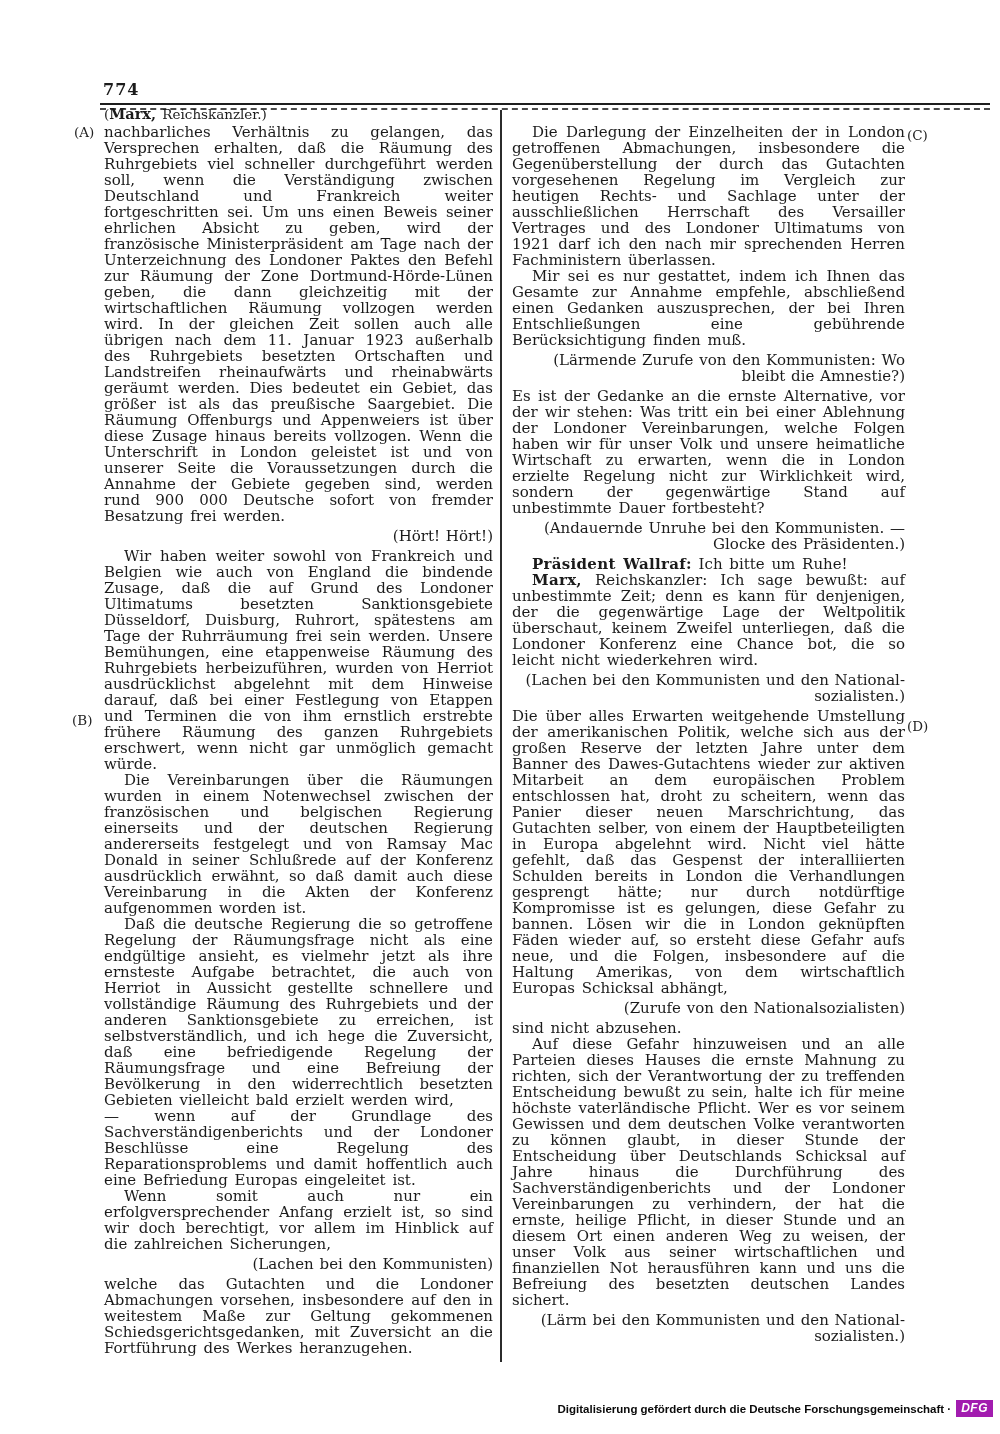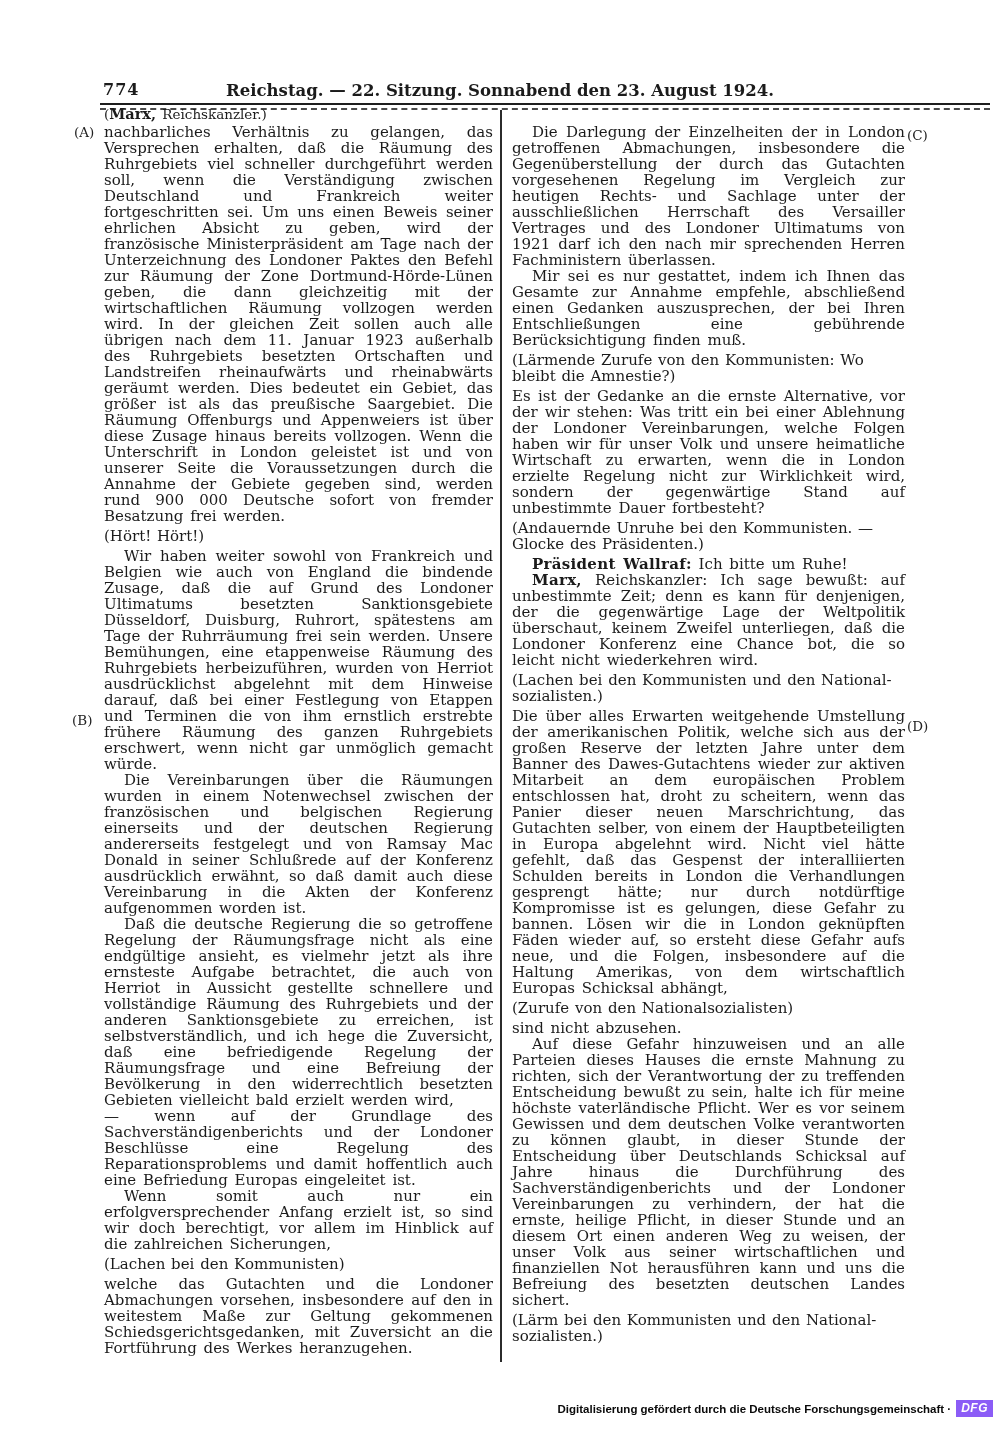--- a/index.html
+++ b/index.html
@@ -17,42 +17,41 @@
   .column-divider{position:absolute;left:500px;top:110px;width:2px;height:1252px;background:#2b2b2b;}
   
   .col{position:absolute;font-size:15px;line-height:16px;text-align:justify;
        word-spacing:2px;hyphens:auto;-webkit-hyphens:auto;}
   .col.left{left:104px;top:106px;width:389px;}
   .col.right{left:512px;top:124px;width:393px;}
   .snote{margin:0 0 2px 0;font-size:13.5px;text-align:left;text-indent:0;}
   .snote b{font-size:14.5px;}
   p.para{margin:0;text-indent:20px;}
   p.para.flush{text-indent:0;}
-  p.stage{margin:4px 0;text-align:left;text-indent:0;word-spacing:1px;}
+  p.stage{margin:4px 0;text-align:right;text-indent:0;word-spacing:1px;}
   p.para.spk{}
   .spk b{letter-spacing:0.3px;}
   
   .marker{position:absolute;font-size:13.5px;font-family:"DejaVu Serif", serif;color:#222;}
   .marker.a{left:74px;top:124px;}
   .marker.b{left:72px;top:712px;}
   .marker.c{left:907px;top:127px;}
   .marker.d{left:907px;top:718px;}
   
   .footer{position:absolute;right:7px;top:1400px;display:flex;align-items:center;gap:5px;
           font-family:"Liberation Sans", sans-serif;font-size:11.5px;font-weight:bold;color:#0a0a0a;justify-content:flex-end;}
-  .dfg-logo{display:inline-block;background:#8b5cf6;color:#ffffff;font-style:italic;font-weight:bold;
+  .dfg-logo{display:inline-block;background:#a21caf;color:#ffffff;font-style:italic;font-weight:bold;
             font-size:12px;line-height:12px;padding:2px 5px 3px 5px;letter-spacing:0.5px;}
 </style>
 </head>
 <body>
 
 <div class="sheet">
 
   <div class="page-number">774</div>
-  <div class="page-title">Reichstag. — 22. Sitzung.  Sonnabend den 23. August 1924.</div>
   <div class="rule-solid"></div>
   <div class="rule-broken"></div>
   <div class="column-divider"></div>
 
   <span class="marker a">(A)</span>
   <span class="marker b">(B)</span>
   <span class="marker c">(C)</span>
   <span class="marker d">(D)</span>
 
   <div class="col left">

